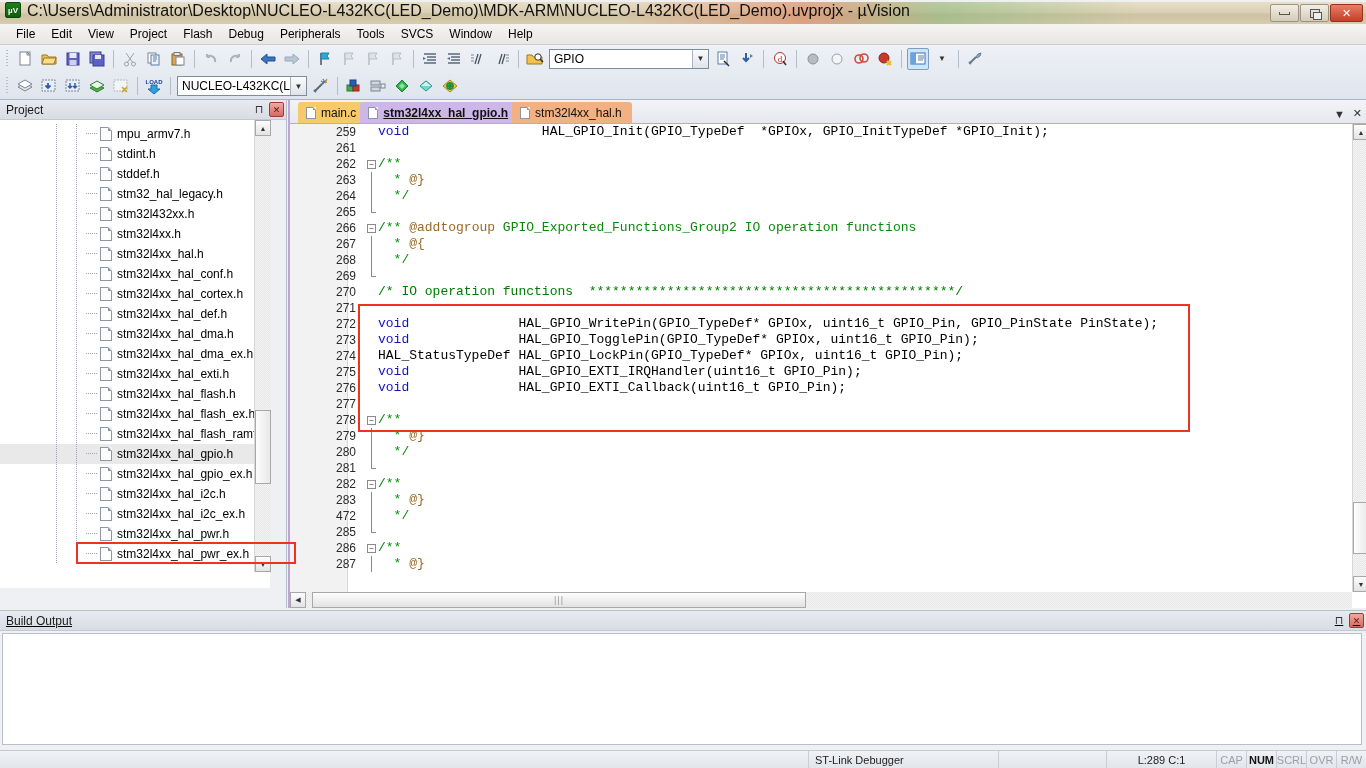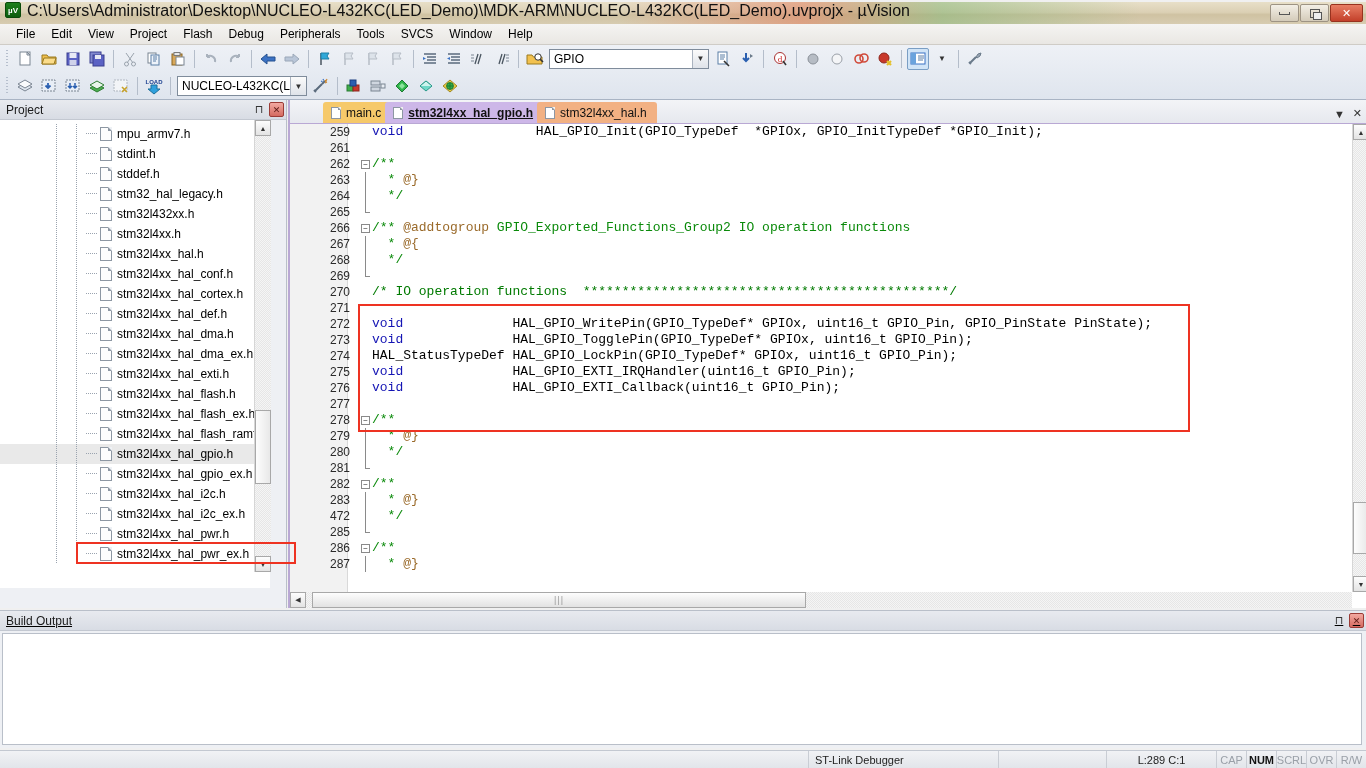--- a/index.html
+++ b/index.html
@@ -174,21 +174,21 @@
   .ptab.active { color:#000; background:#f7f8fa; border:1px solid #6f7680; border-radius:2px; margin:1px 2px;}
   .ptabsep { width:1px;height:14px;background:#b9bfc9; }
 
   
   .editor {
     position:absolute; left:288px; top:100px; width:1078px; height:508px;
     background:#fff; border-left:2px solid #b9a8d4;
   }
   .edtabs {
     height:24px; background:linear-gradient(180deg,#f3f4f7,#e6e8ee);
-    display:flex; align-items:flex-end; padding-left:33px; position:relative;
+    display:flex; align-items:flex-end; padding-left:8px; position:relative;
     border-bottom:1px solid #b9a8d4;
     text-align:center;
   }
   .edtab {
     height:21px; display:flex; align-items:center; gap:5px; padding:0 10px 0 8px;
     font-size:12px; color:#111; position:relative; margin-right:-6px;
     border-top-left-radius:3px; border-top-right-radius:3px;
   }
   .edtab .ti { width:10px;height:12px;background:#fff;border:1px solid #8d97a3;position:relative;}
   .edtab .ti::after{content:"";position:absolute;right:-1px;top:-1px;border-width:0 3px 3px 0;border-style:solid;border-color:#8d97a3 #f0f0f0;}
@@ -201,21 +201,21 @@
   .codearea {
     position:absolute; left:0; top:24px; width:1062px; height:468px; background:#fff; overflow:hidden;
   }
   .gutter {
     position:absolute; left:0; top:0; width:58px; height:468px;
     background:#f2f2f2; border-right:1px solid #d9d9d9;
   }
   .foldcol {
     position:absolute; left:58px; top:0; width:14px; height:468px; background:#fff;
   }
-  .codelines { position:absolute; left:10px; top:0; width:1062px; }
+  .codelines { position:absolute; left:0; top:0; width:1062px;padding-left:16px; }
   .cl { height:16px; line-height:16px; font-family:"Liberation Mono", monospace; font-size:13px; white-space:pre; position:relative; }
   .cl .ln {
     position:absolute; left:0; width:50px; text-align:right; color:#2a2a2a;
     font-family:"Liberation Sans", sans-serif; font-size:12px;
   }
   .cl .code { position:absolute; left:72px; white-space:pre; }
   .kw { color:#1414b4; }
   .cmt { color:#007a00; }
   .doc { color:#0a8a0a; }
   .at { color:#9a6a2a; }

